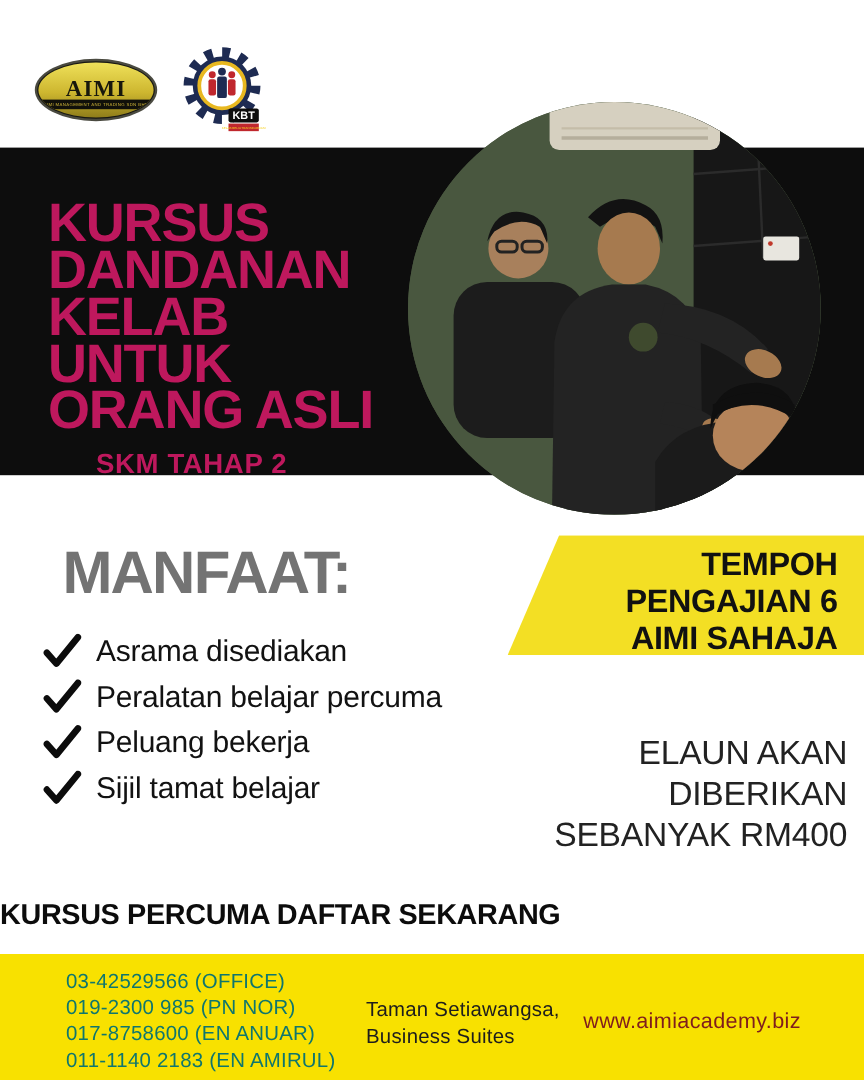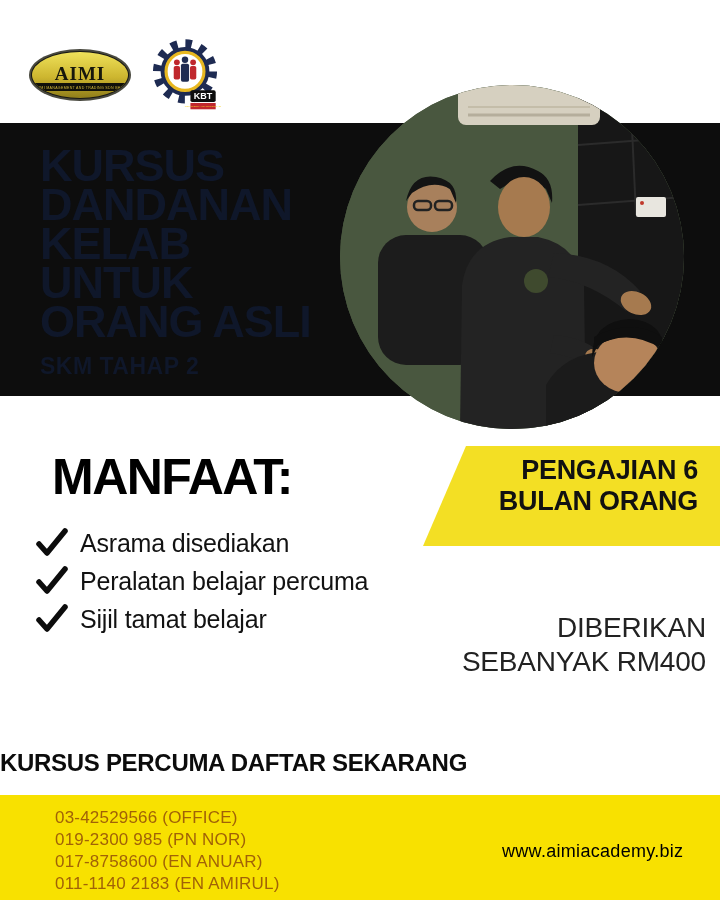--- a/index.html
+++ b/index.html
@@ -13,38 +13,38 @@
   .logos { position:absolute; top:38px; left:28px; display:flex; align-items:center; gap:16px; }
   .logo-aimi svg { display:block; }
   .logo-kbt svg { display:block; }
   .logo-jakoa svg { display:block; }
   
   .black-band {
     position:absolute; left:0; top:123px; width:720px; height:273px;
     background:#0d0d0d;
   }
   .headline {
-    position:absolute; left:40px; top:146px; z-index:3;
-    color:#0f172a; font-weight:700; font-size:45px; line-height:39px;
+    position:absolute; left:40px; top:166px; z-index:3;
+    color:#be185d; font-weight:700; font-size:45px; line-height:39px;
     letter-spacing:-1px;
   }
   .headline .hl-line { white-space:nowrap; }
   .headline-sub {
-    margin-top:12px; font-size:23px; letter-spacing:0.5px; line-height:26px; font-weight:700;
+    margin-top:12px; font-size:23px; letter-spacing:0.5px; line-height:26px; font-weight:700;margin-left:40px;
   }
   
   .photo-circle {
     position:absolute; left:340px; top:85px; width:344px; height:344px;
     border-radius:50%; overflow:hidden; z-index:2; background:#49573f;
   }
   .photo-circle svg { display:block; }
   
   .manfaat-title {
     position:absolute; left:52px; top:448px;
-    font-size:50px; font-weight:700; letter-spacing:-1.5px; color:#000000;
+    font-size:50px; font-weight:700; letter-spacing:-1.5px; color:#737373;
   }
   .benefits { position:absolute; left:36px; top:524px;text-align:center; }
   .benefit-row { display:flex; align-items:center; height:38px; }
   .benefit-row .check { width:32px; height:30px; margin-right:12px; flex:0 0 auto; }
   .benefit-label { font-size:25px; color:#121212; letter-spacing:-0.2px; }
   
   .tempoh-banner {
     position:absolute; left:420px; top:446px; width:300px; height:100px;
     background:#F3DF24;
     clip-path:polygon(46px 0, 300px 0, 300px 100px, 3px 100px);
@@ -63,29 +63,29 @@
     position:absolute; left:0; right:0; top:749px; text-align:left;
     font-size:24px; font-weight:700; letter-spacing:-0.3px; color:#0c0c0c;
   }
   
   .footer {
     position:absolute; left:0; top:795px; width:720px; height:105px;
     background:#F8E100;
   }
   .footer-phones {
     position:absolute; left:55px; top:12px;
-    font-size:17px; line-height:22px; color:#a16207; letter-spacing:0.2px;
+    font-size:17px; line-height:22px; color:#0f766e; letter-spacing:0.2px;
   }
   .footer-address {
     position:absolute; left:305px; top:36px;
     font-size:17px; line-height:22px; color:#1d1d1d; letter-spacing:0.2px;
   }
   .footer-website {
-    position:absolute; left:502px; top:46px;
-    font-size:18px; color:#000000; letter-spacing:0.3px;
+    position:absolute; left:486px; top:46px;
+    font-size:18px; color:#7f1d1d; letter-spacing:0.3px;
   }
 </style>
 </head>
 <body>
 
 <div class="poster">
 
   <div class="logos">
 
     <div class="logo-aimi">
@@ -205,39 +205,51 @@
     <div class="benefit-row">
       <svg class="check" viewBox="0 0 32 30">
           <path d="M3 16 L11 25 L29 3" stroke="#0c0c0c" stroke-width="5.5" fill="none" stroke-linecap="round" stroke-linejoin="round"></path>
         </svg>
       <span class="benefit-label">Peralatan belajar percuma</span>
     </div>
     <div class="benefit-row">
       <svg class="check" viewBox="0 0 32 30">
           <path d="M3 16 L11 25 L29 3" stroke="#0c0c0c" stroke-width="5.5" fill="none" stroke-linecap="round" stroke-linejoin="round"></path>
         </svg>
+      <span class="benefit-label">Peluang bekerja</span>
+    </div>
+    <div class="benefit-row">
+      <svg class="check" viewBox="0 0 32 30">
+          <path d="M3 16 L11 25 L29 3" stroke="#0c0c0c" stroke-width="5.5" fill="none" stroke-linecap="round" stroke-linejoin="round"></path>
+        </svg>
       <span class="benefit-label">Sijil tamat belajar</span>
     </div>
   </div>
 
   <div class="tempoh-banner">
+    <div>TEMPOH</div>
     <div>PENGAJIAN 6</div>
-    <div>BULAN ORANG</div>
+    <div>AIMI SAHAJA</div>
   </div>
 
   <div class="elaun">
+    <div>ELAUN AKAN</div>
     <div>DIBERIKAN</div>
     <div>SEBANYAK RM400</div>
   </div>
 
   <div class="cta">KURSUS PERCUMA DAFTAR SEKARANG</div>
 
   <div class="footer">
     <div class="footer-phones">
       <div>03-42529566 (OFFICE)</div>
       <div>019-2300 985 (PN NOR)</div>
       <div>017-8758600 (EN ANUAR)</div>
       <div>011-1140 2183 (EN AMIRUL)</div>
     </div>
+    <div class="footer-address">
+      <div>Taman Setiawangsa,</div>
+      <div>Business Suites</div>
+    </div>
     <div class="footer-website">www.aimiacademy.biz</div>
   </div>
 
 </div>
 
 </body></html>

